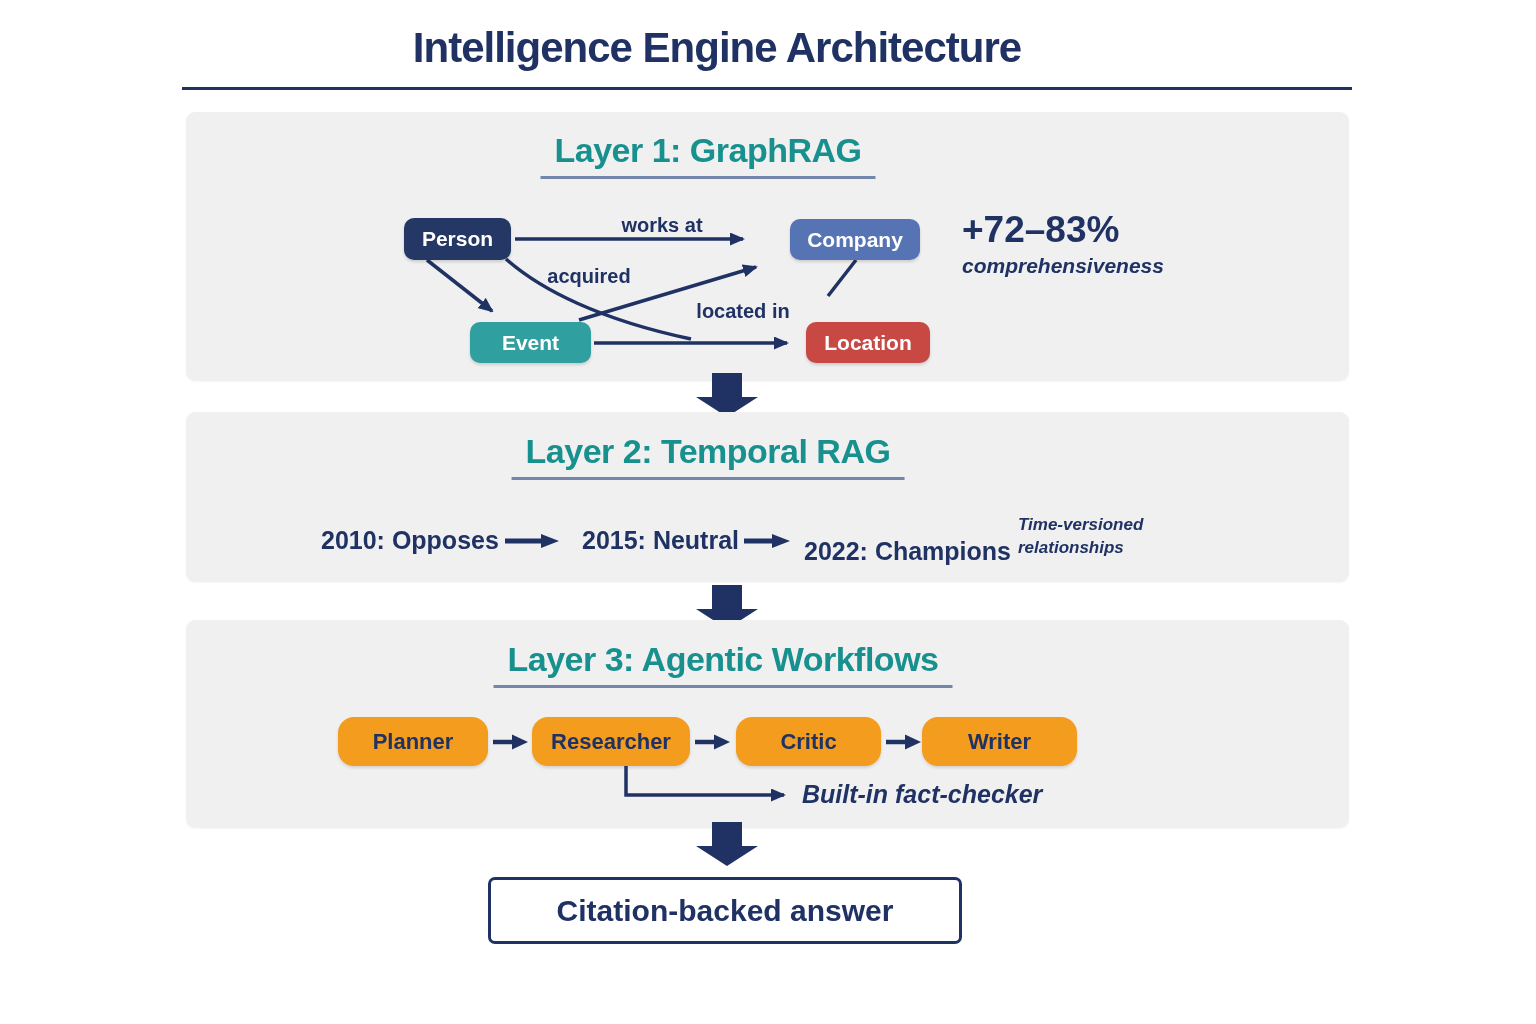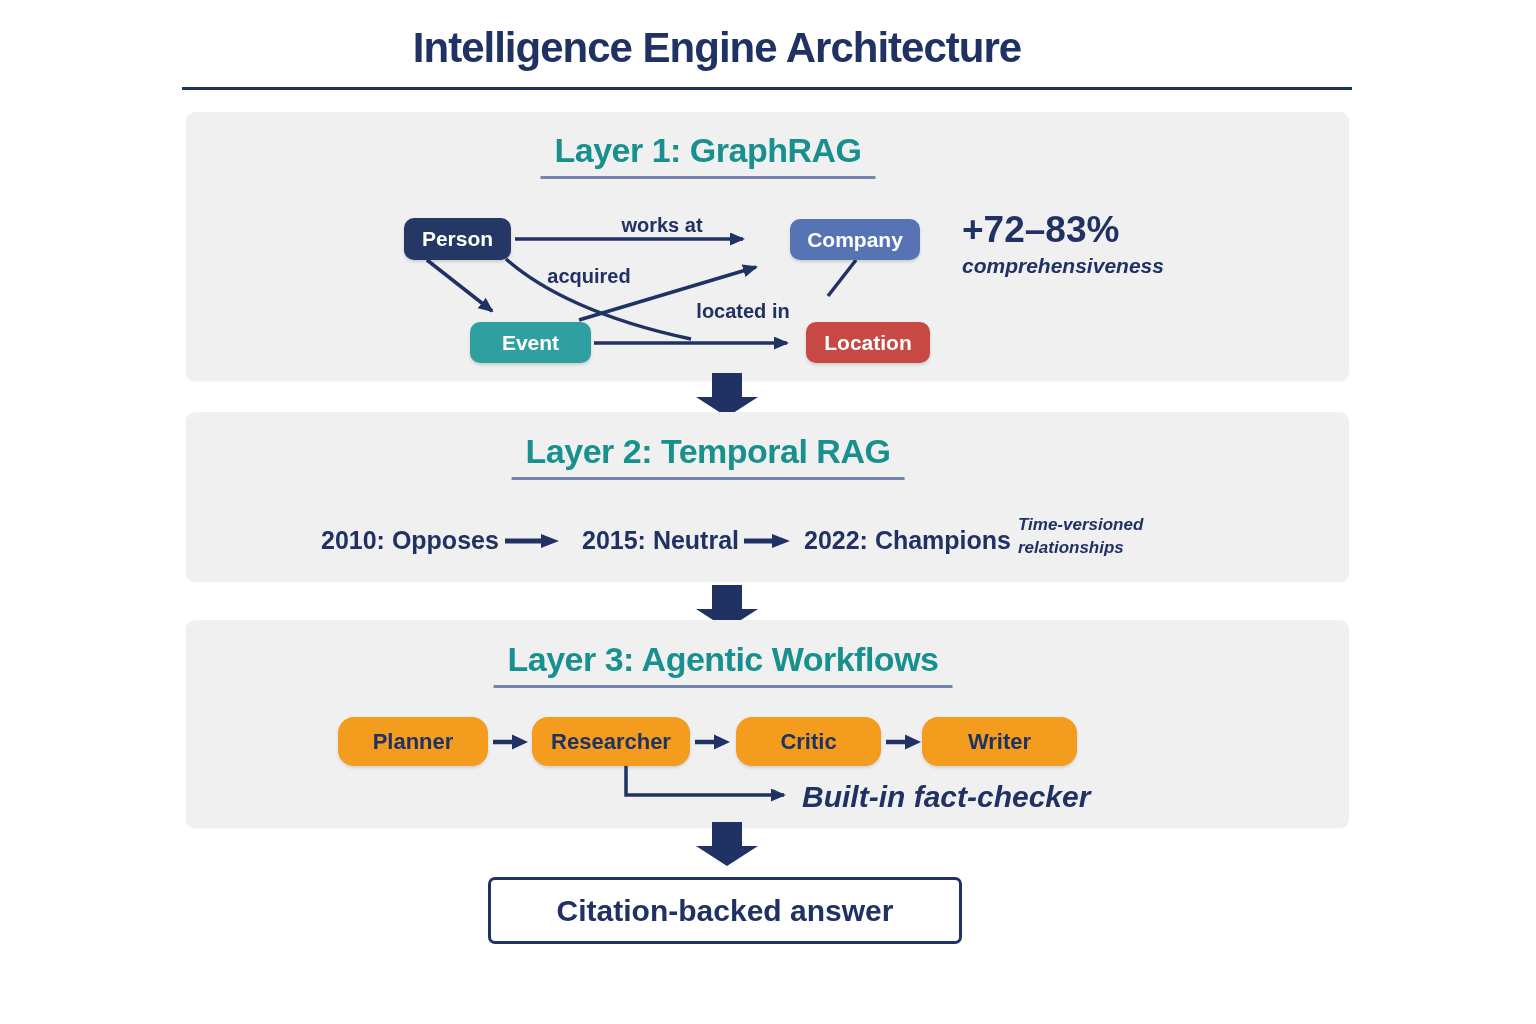--- a/index.html
+++ b/index.html
@@ -40,21 +40,21 @@
 
   .timeline-item{position:absolute;top:114px;font-size:25px;font-weight:bold;color:var(--navy);white-space:nowrap;}
   .timeline-arrow{position:absolute;top:121px;}
   .side-note{position:absolute;left:832px;top:102px;font-size:17px;font-weight:bold;font-style:italic;
     color:var(--navy);line-height:1.35;}
 
   .agent{position:absolute;top:97px;height:49px;background:var(--orange);border-radius:16px;
     color:var(--navy);font-size:22px;font-weight:bold;display:flex;align-items:center;justify-content:center;
     box-shadow:0 2px 3px rgba(0,0,0,0.12);}
   .agent-arrow{position:absolute;top:113px;}
-  .branch-label{position:absolute;left:616px;top:160px;font-size:30px;font-weight:bold;font-style:italic;
+  .branch-label{position:absolute;left:616px;top:160px;font-size:25px;font-weight:bold;font-style:italic;
     color:var(--navy);white-space:nowrap;}
 
   .block-arrow{position:absolute;left:695px;width:64px;height:44px;}
 
   .output-box{position:absolute;left:488px;top:877px;width:474px;height:67px;background:#ffffff;
     border:3px solid var(--navy);border-radius:7px;display:flex;align-items:center;justify-content:center;
     font-size:30px;font-weight:bold;color:var(--navy);}
 
   svg{display:block;}
   .overlay{position:absolute;left:0;top:0;}
@@ -117,21 +117,21 @@
     <div class="timeline-item" style="left:135px;">2010: Opposes</div>
     <svg class="timeline-arrow" style="left:317px;" width="56" height="16" viewBox="0 0 56 16">
       <line x1="2" y1="8" x2="40" y2="8" stroke="#1f3263" stroke-width="5"></line>
       <polygon points="38,1 56,8 38,15" fill="#1f3263"></polygon>
     </svg>
     <div class="timeline-item" style="left:396px;">2015: Neutral</div>
     <svg class="timeline-arrow" style="left:556px;" width="48" height="16" viewBox="0 0 48 16">
       <line x1="2" y1="8" x2="32" y2="8" stroke="#1f3263" stroke-width="5"></line>
       <polygon points="30,1 48,8 30,15" fill="#1f3263"></polygon>
     </svg>
-    <div class="timeline-item" style="left:618px;">2022: Champions</div>
+    <div class="timeline-item" style="left:618px;margin-top:11px;">2022: Champions</div>
 
     <div class="side-note">
       <div>Time-versioned</div>
       <div>relationships</div>
     </div>
   </div>
 
   <svg class="block-arrow" style="top:585px;" viewBox="0 0 64 44">
     <polygon points="17,0 47,0 47,24 63,24 32,44 1,24 17,24" fill="#1f3263"></polygon>
   </svg>

